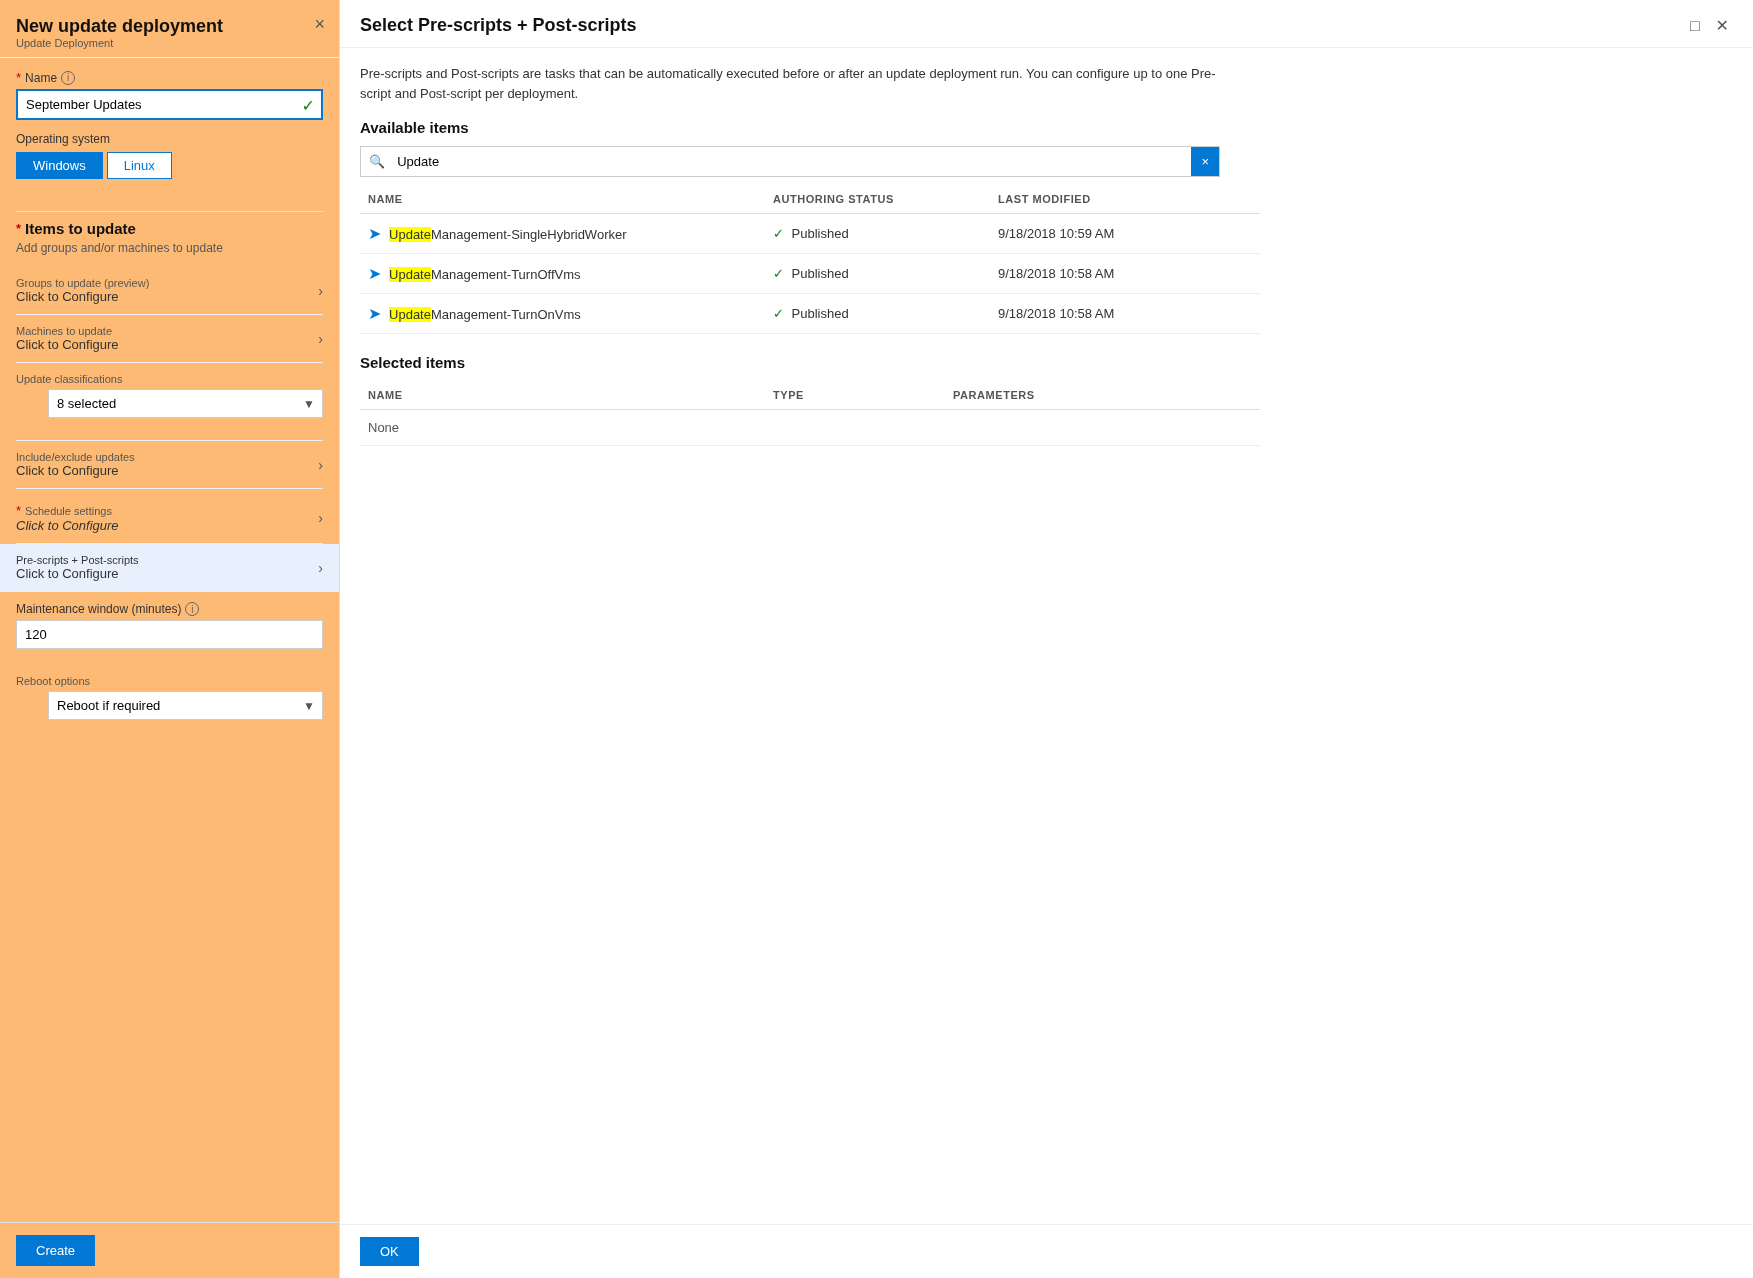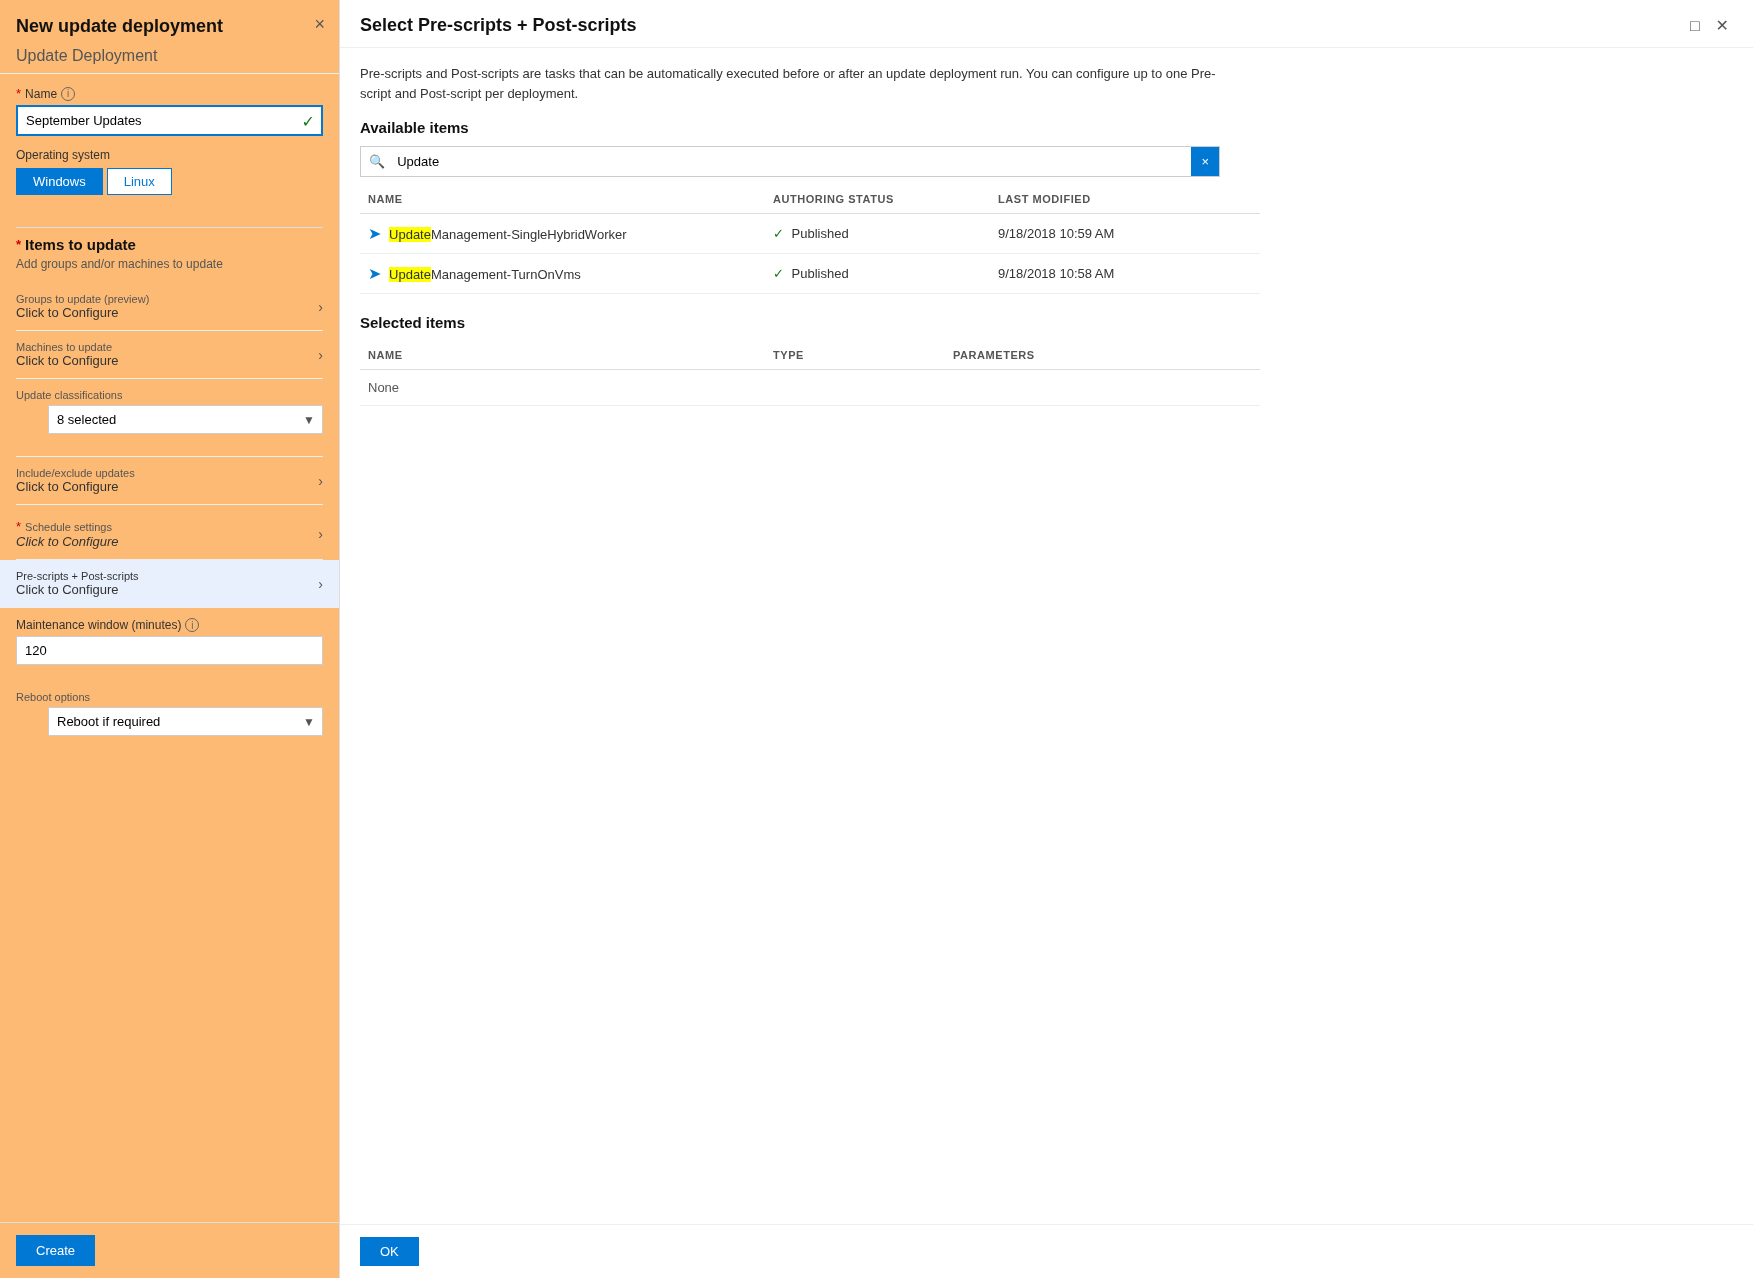--- a/index.html
+++ b/index.html
@@ -20,23 +20,23 @@
       padding: 16px 16px 8px 16px;
       border-bottom: 1px solid #eee;
       position: relative;
     }
     .left-header h2 {
       font-size: 18px;
       font-weight: 600;
       color: #111;
     }
     .left-header .subtitle {
-      font-size: 16px;
-      color: #555;
-      margin-top: 10px;
+      font-size: 11px;
+      color: #555;
+      margin-top: 0;
     }
     .close-btn-left {
       position: absolute;
       top: 14px;
       right: 14px;
       background: none;
       border: none;
       font-size: 18px;
       cursor: pointer;
       color: #555;
@@ -485,20 +485,31 @@
       </td>
       <td>
         <span class="published-check">✓</span>
         <span>Published</span>
       </td>
       <td>9/18/2018 10:59 AM</td>
     </tr>
             <tr style="cursor: pointer;">
       <td>
         <span class="script-icon">➤</span>
+        <span class="highlight">Update</span><span>Management-TurnOffVms</span>
+      </td>
+      <td>
+        <span class="published-check">✓</span>
+        <span>Published</span>
+      </td>
+      <td>9/18/2018 10:58 AM</td>
+    </tr>
+            <tr style="cursor: pointer;">
+      <td>
+        <span class="script-icon">➤</span>
         <span class="highlight">Update</span><span>Management-TurnOnVms</span>
       </td>
       <td>
         <span class="published-check">✓</span>
         <span>Published</span>
       </td>
       <td>9/18/2018 10:58 AM</td>
     </tr>
           </tbody>
       </table>

